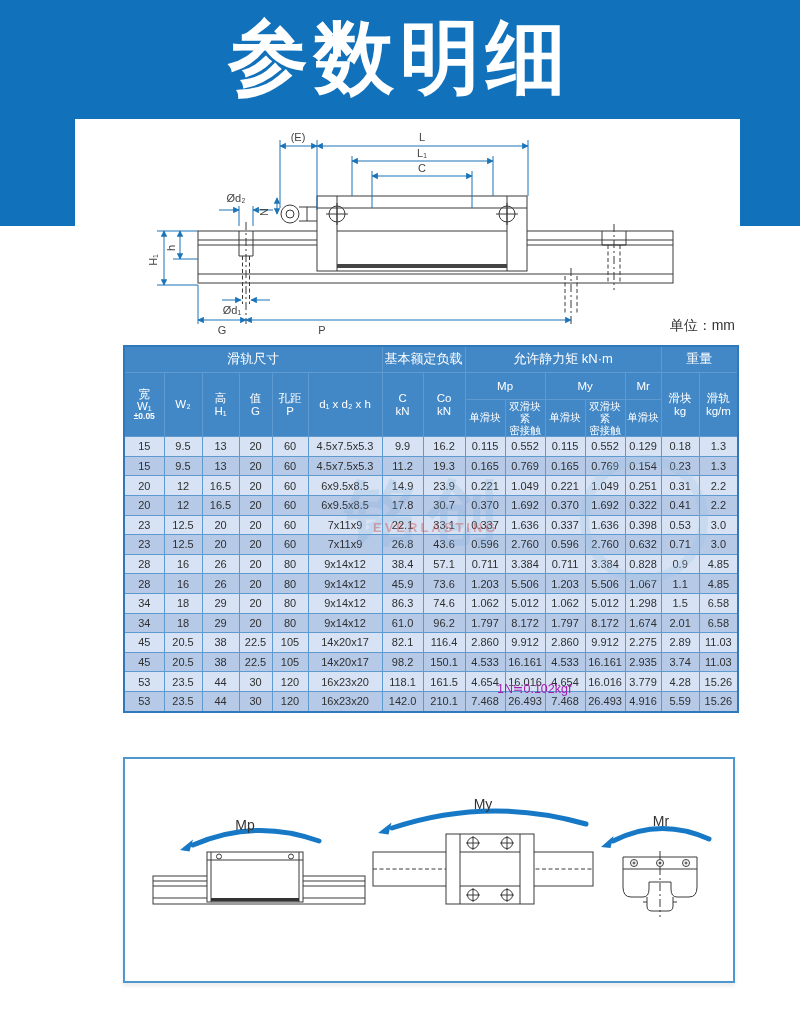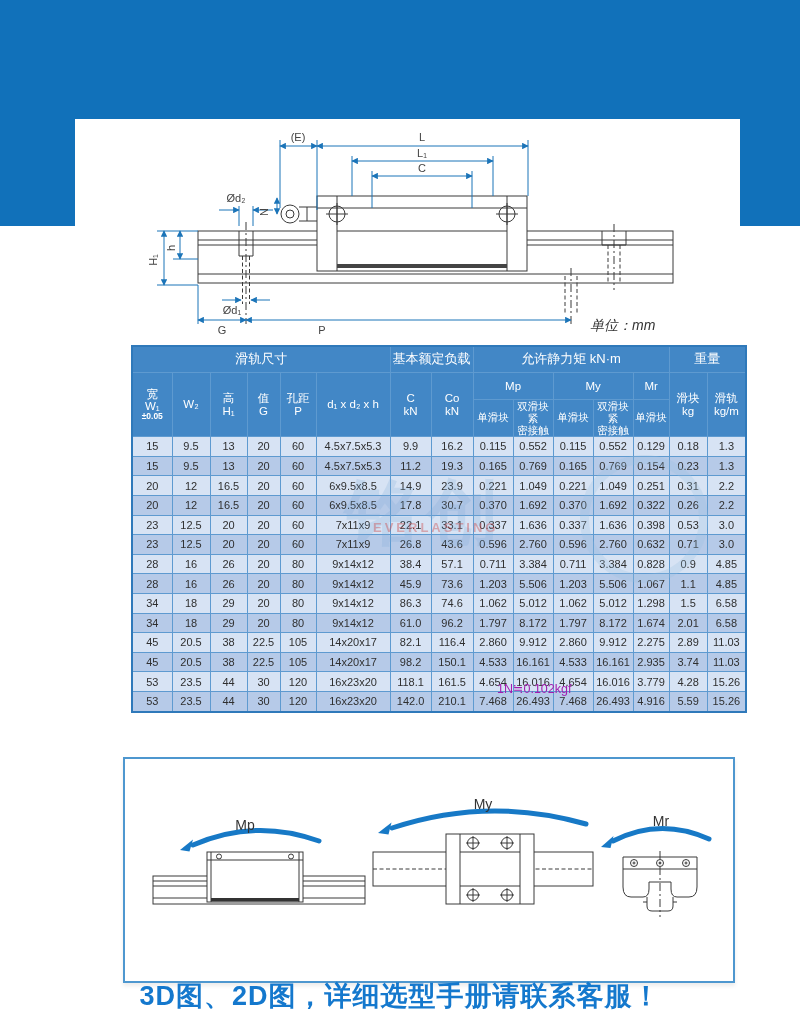--- a/index.html
+++ b/index.html
@@ -7,25 +7,25 @@
   #page{position:relative;width:800px;height:1024px;background:#ffffff;overflow:hidden;}
 
   
   .banner{position:absolute;left:0;top:0;width:800px;height:226px;background:#1171ba;z-index:1;}
   .title{position:absolute;left:0;top:8px;width:800px;text-align:center;z-index:2;
          font-size:80px;font-weight:900;color:#ffffff;letter-spacing:6px;line-height:1.25;}
   .card{position:absolute;left:75px;top:119px;width:665px;height:140px;background:#ffffff;z-index:2;}
 
   
   .techsvg{position:absolute;left:140px;top:128px;z-index:3;}
-  .unit-note{position:absolute;left:590px;top:317px;width:145px;text-align:left;
-             font-size:14px;color:#333;z-index:3;font-style:italic;}
-
-  
-  .spec-table{position:absolute;left:131px;top:345px;z-index:3;border-collapse:collapse;table-layout:fixed;
+  .unit-note{position:absolute;left:590px;top:317px;width:145px;text-align:right;
+             font-size:14px;color:#333;z-index:3;}
+
+  
+  .spec-table{position:absolute;left:123px;top:345px;z-index:3;border-collapse:collapse;table-layout:fixed;
               width:614px;font-size:11px;}
   .spec-table th,.spec-table td{border:1px solid #5e9ad0;text-align:center;vertical-align:middle;padding:0;}
   .spec-table{border:2px solid #2f79ba;}
   .spec-table th{background:#4287c6;color:#ffffff;font-weight:400;font-size:11.5px;line-height:1.12;}
   .spec-table thead tr.grp th{height:25px;font-size:13px;}
   .spec-table thead tr.mid th{height:26px;}
   .spec-table thead tr.sub th{height:21px;font-size:10.5px;}
   .spec-table th.small{font-size:8px;line-height:1.15;}
   .pre{white-space:pre-line;}
   .spec-table td{height:18.6px;color:#2f2f2f;font-size:11px;}
@@ -67,20 +67,21 @@
   .mlabel{font-family:"Liberation Sans","DejaVu Sans",sans-serif;font-size:14px;fill:#333;}
   .arc{stroke:#1779c6;stroke-width:5;fill:none;stroke-linecap:round;}
   .arrowfill{fill:#1779c6;}
 </style>
 </head>
 <body>
 
 <div id="page">
 
   <div class="banner"></div>
+  <div class="title">参数明细</div>
   <div class="card"></div>
 
   <svg class="techsvg" width="560" height="212" viewBox="0 0 560 212">
     <defs>
       <marker id="ar" viewBox="0 0 10 10" refX="9" refY="5" markerWidth="6.5" markerHeight="6.5" orient="auto-start-reverse">
           <path d="M0,0L10,5L0,10z" fill="#1b74b8"></path>
         </marker>
     </defs>
 
     <rect class="draw fillw" x="58" y="103" width="475" height="52"></rect>
@@ -265,21 +266,21 @@
           <td>20</td>
           <td>60</td>
           <td>6x9.5x8.5</td>
           <td>17.8</td>
           <td>30.7</td>
           <td>0.370</td>
           <td>1.692</td>
           <td>0.370</td>
           <td>1.692</td>
           <td>0.322</td>
-          <td>0.26</td>
+          <td>0.41</td>
           <td>2.2</td>
         </tr>
         <tr class="odd">
           <td>23</td>
           <td>12.5</td>
           <td>20</td>
           <td>20</td>
           <td>60</td>
           <td>7x11x9</td>
           <td>22.1</td>
@@ -502,14 +503,13 @@
       </g>
       <path class="draw fillw" d="M52 88 V97 Q52 102 57 102 H73 Q78 102 78 97 V88"></path>
       <path class="draw" d="M52 93 H48 M78 93 H82"></path>
       <path class="draw cdash" d="M65 42 V108"></path>
       <path class="arc" d="M18 32 Q65 8 114 30"></path>
       <polygon class="arrowfill" points="6,38 18.5,27 15.5,39"></polygon>
       <text class="mlabel" x="66" y="17" text-anchor="middle">Mr</text>
     </svg>
   </div>
 
-  <div class="footer-line">3D图、2D图，详细选型手册请联系客服！</div>
 </div>
 
 </body></html>

